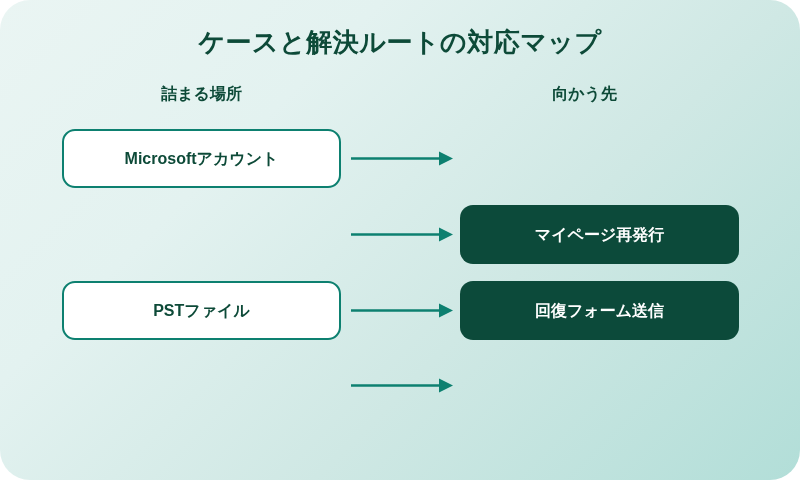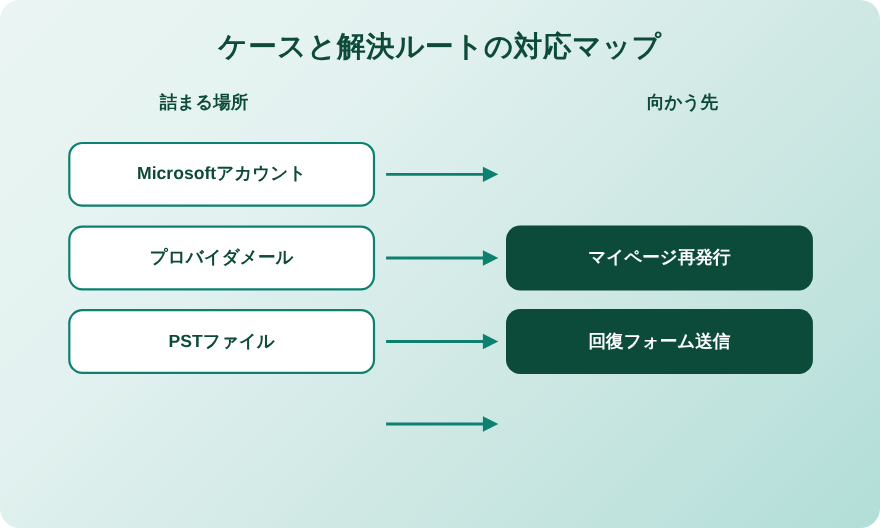--- a/index.html
+++ b/index.html
@@ -13,21 +13,21 @@
     height: 480px;
     overflow: hidden;
     font-family: "Liberation Sans", "DejaVu Sans", sans-serif;
   }
 
   #canvas {
     position: relative;
     width: 800px;
     height: 480px;
     box-sizing: border-box;
-    border-radius: 18px;
+    border-radius: 30px;
     background: linear-gradient(135deg, #eaf5f3 0%, #e3f2f0 30%, #cfe8e4 62%, #b2ded8 100%);
     overflow: hidden;
   }
 
   
   #title {
     position: absolute;
     left: 0;
     top: 25px;
     width: 800px;
@@ -44,22 +44,22 @@
   .col-head {
     position: absolute;
     top: 83px;
     font-size: 16px;
     font-weight: 700;
     color: #0d4a38;
     line-height: 22px;
     text-align: center;
     white-space: nowrap;
   }
-  #head-left  { left: 46px;  width: 279px; }
-  #head-right { left: 481px; width: 279px; }
+  #head-left  { left: 62px;  width: 279px; }
+  #head-right { left: 445px; width: 279px; }
 
   
   .row {
     position: absolute;
     left: 0;
     width: 800px;
     height: 59px;
   }
   .row.r0 { top: 129px; }
   .row.r1 { top: 205px; }
@@ -125,21 +125,20 @@
     <div class="connector">
       <svg width="106" height="59" viewBox="0 0 106 59" aria-hidden="true">
         <line x1="2" y1="29.5" x2="91" y2="29.5" stroke="#0d8070" stroke-width="2.6"></line>
         <polygon points="90,22.5 104,29.5 90,36.5" fill="#0d8070"></polygon>
       </svg>
     </div>
 
   </div>
 
   <div class="row r1">
-    <div class="node source">プロバイダメール</div>
 
     <div class="connector">
       <svg width="106" height="59" viewBox="0 0 106 59" aria-hidden="true">
         <line x1="2" y1="29.5" x2="91" y2="29.5" stroke="#0d8070" stroke-width="2.6"></line>
         <polygon points="90,22.5 104,29.5 90,36.5" fill="#0d8070"></polygon>
       </svg>
     </div>
 
     <div class="node target">マイページ再発行</div>
   </div>

